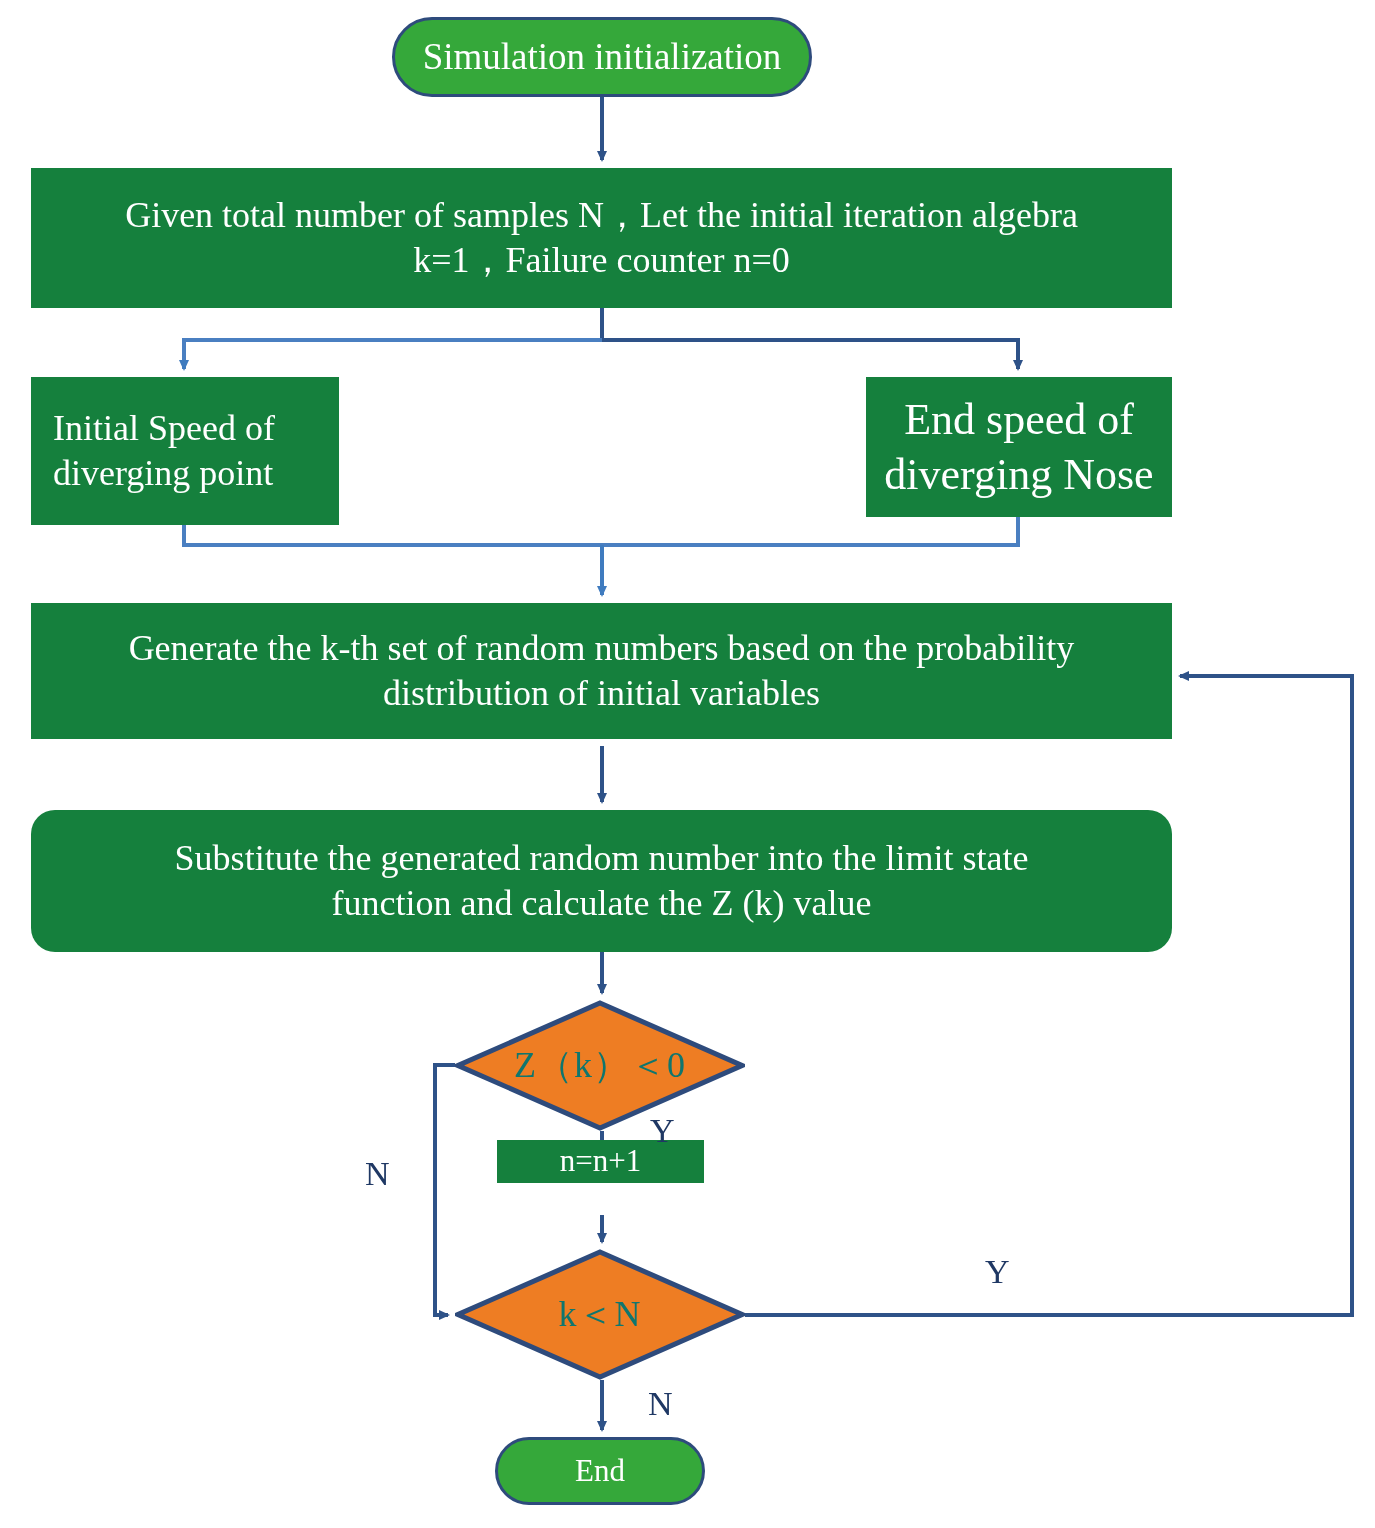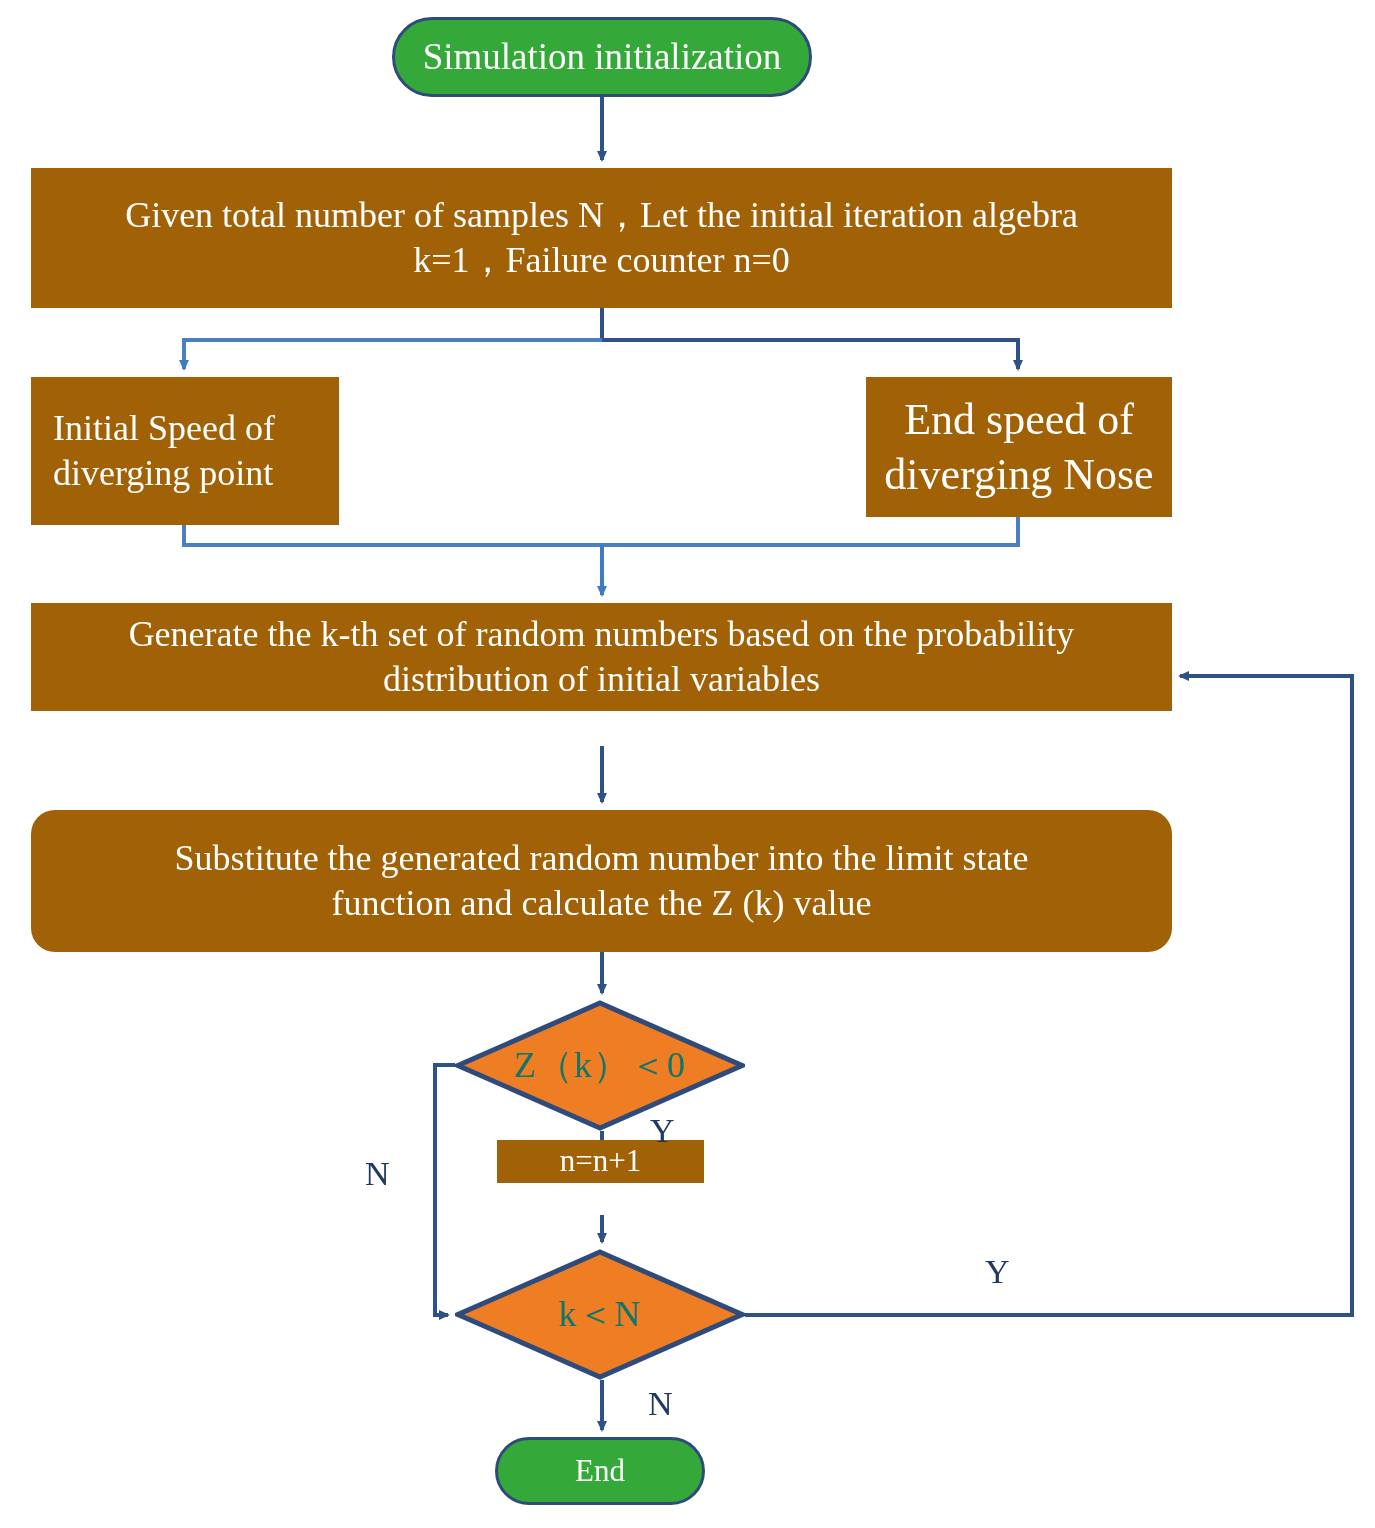--- a/index.html
+++ b/index.html
@@ -21,33 +21,33 @@
     position: absolute;
     box-sizing: border-box;
     display: flex;
     align-items: center;
     color: #ffffff;
     line-height: 1.25;
     text-align: center;
     z-index: 3;
   }
   .proc {
-    background: #a16207;
+    background: #15803d;
   }
   .term {
     background: #35a83a;
     border: 3px solid #2e4b7c;
     border-radius: 60px;
   }
   .n-start   { left: 392px; top: 17px;   width: 420px;  height: 80px;  font-size: 37px; }
   .n-given   { left: 31px;  top: 168px;  width: 1141px; height: 140px; font-size: 36px; }
   .n-initsp  { left: 31px;  top: 377px;  width: 308px;  height: 148px; font-size: 36px;
                justify-content: flex-start; text-align: left; padding-left: 22px; }
   .n-endsp   { left: 866px; top: 377px;  width: 306px;  height: 140px; font-size: 44px; }
-  .n-gen     { left: 31px;  top: 603px;  width: 1141px; height: 108px; font-size: 36px; font-family: Liberation Serif, serif; }
+  .n-gen     { left: 31px;  top: 603px;  width: 1141px; height: 136px; font-size: 36px; font-family: Liberation Serif, serif; }
   .n-sub     { left: 31px;  top: 810px;  width: 1141px; height: 142px; font-size: 36px; border-radius: 24px; }
   .n-nplus   { left: 497px; top: 1140px; width: 207px;  height: 43px;  font-size: 31px; }
   .n-end     { left: 495px; top: 1437px; width: 210px;  height: 68px;  font-size: 31px; }
 
   .node .txt { display: block; width: 100%; }
 
   
   .diamond {
     position: absolute;
     z-index: 3;

